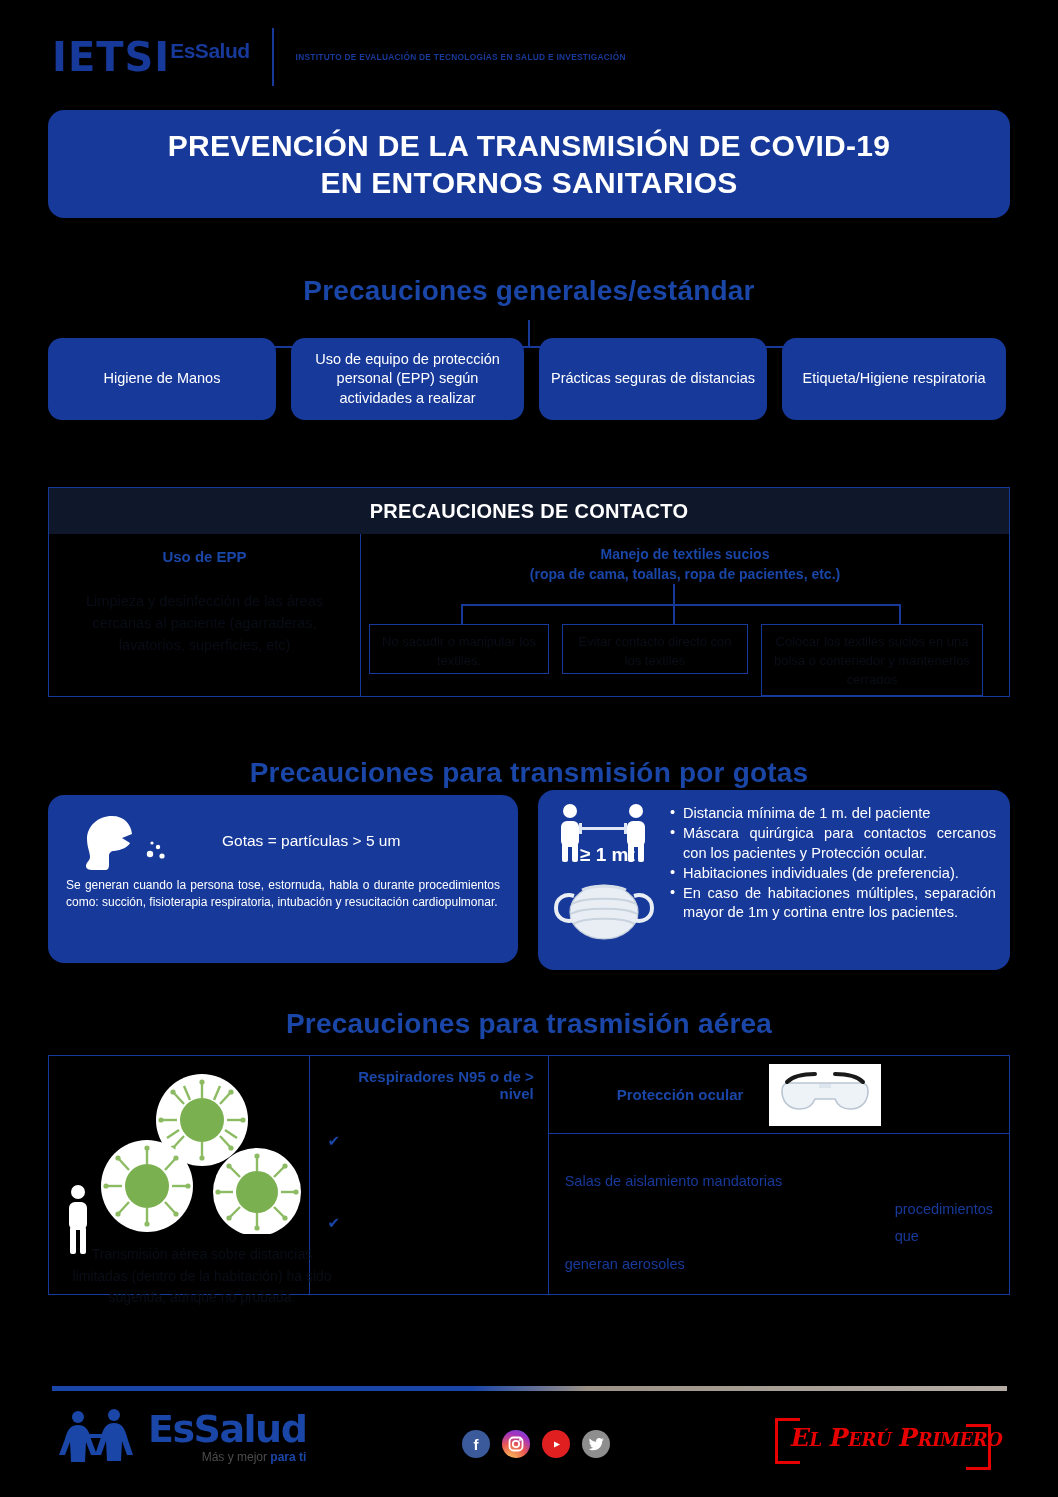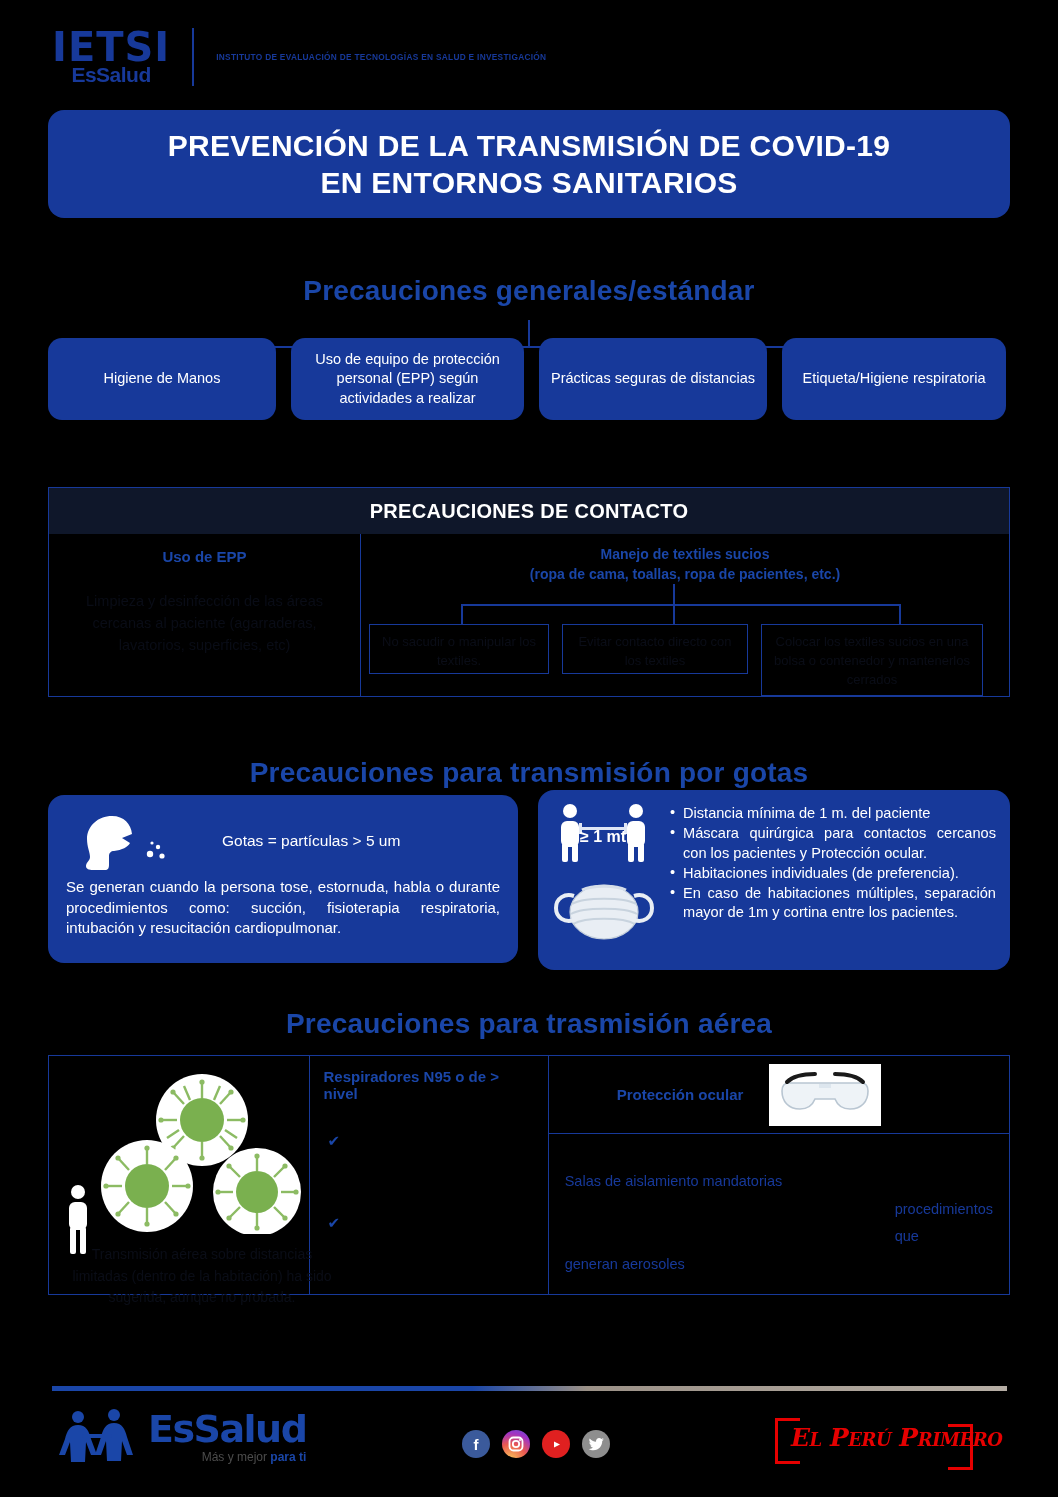--- a/index.html
+++ b/index.html
@@ -6,21 +6,21 @@
   html,body{margin:0;padding:0;background:#000;}
   body{
     width:1058px;height:1497px;position:relative;overflow:hidden;
     font-family:"Liberation Sans","DejaVu Sans",sans-serif;
     color:#ffffff;
   }
   .page{position:absolute;inset:0;background:#000;}
 
   
   .logo-bar{position:absolute;left:52px;top:28px;display:flex;align-items:center;gap:12px;}
-  .ietsi-block{display:flex;flex-direction:column;align-items:center;line-height:.85;}
+  .ietsi-block{display:flex;flex-direction:row;align-items:flex-start;line-height:.85;}
   .ietsi-main{font-size:40px;font-weight:bold;letter-spacing:1px;color:#17399a;font-family:"DejaVu Sans",sans-serif;}
   .ietsi-sub{font-size:21px;font-weight:bold;color:#17399a;letter-spacing:-.5px;margin-top:2px;}
   .logo-div{width:2px;height:58px;background:#17399a;margin:0 10px;}
   .ietsi-desc{font-size:8.3px;font-weight:bold;color:#17399a;line-height:1.5;letter-spacing:.3px;text-transform:uppercase;}
 
   
   .title-banner{
     position:absolute;left:48px;top:110px;width:962px;height:108px;
     background:#17399a;border-radius:16px;
     display:flex;flex-direction:column;align-items:center;justify-content:center;
@@ -61,21 +61,21 @@
   .textile-hdr{text-align:center;font-size:14px;font-weight:bold;color:#1a46a8;line-height:1.45;}
   .textile-boxes{position:absolute;left:8px;top:90px;width:620px;display:flex;gap:13px;align-items:flex-start;}
   .tbox{border:1.4px solid #17399a;box-sizing:border-box;padding:8px 6px;text-align:center;}
   .tb1{width:180px;height:50px;} .tb2{width:186px;height:50px;} .tb3{width:222px;height:72px;}
 
   
   .drop-left{position:absolute;left:48px;top:795px;width:470px;height:168px;background:#17399a;border-radius:16px;padding:14px 18px;box-sizing:border-box;}
   .drop-right{position:absolute;left:538px;top:790px;width:472px;height:180px;background:#17399a;border-radius:16px;padding:12px 14px;box-sizing:border-box;display:flex;gap:10px;}
   .drop-line1{display:flex;align-items:center;gap:10px;height:64px;}
   .gotas-label{font-size:15.5px;color:#fff;margin-left:36px;}
-  .drop-para{font-size:15px;color:#fff;line-height:1.38;text-align:justify;margin-top:4px;}
+  .drop-para{font-size:12px;color:#fff;line-height:1.38;text-align:justify;margin-top:4px;}
   .bullets{list-style:none;margin:2px 0 0;padding:0;font-size:14.6px;line-height:1.32;color:#fff;}
   .bullets li{position:relative;padding-left:13px;margin-bottom:1px;text-align:justify;}
   .bullets li:before{content:"•";position:absolute;left:0;top:-1px;}
 
   
   .air-block{position:absolute;left:48px;top:1055px;width:962px;height:240px;border:1.6px solid #17399a;box-sizing:border-box;display:flex;}
   .air-c1{width:306px;border-right:1.6px solid #17399a;box-sizing:border-box;position:relative;}
   .air-c2{width:276px;border-right:1.6px solid #17399a;box-sizing:border-box;position:relative;padding:12px 14px;}
   .air-c3{flex:1;display:flex;flex-direction:column;}
   .air-c3-top{height:78px;border-bottom:1.6px solid #17399a;box-sizing:border-box;display:flex;align-items:center;gap:12px;padding:0 16px;}
@@ -94,21 +94,21 @@
     background:linear-gradient(90deg,#1a46a8 0%,#1a46a8 44%,#9b9187 56%,#b5ada4 100%);}
   .foot-logo{position:absolute;left:58px;top:1408px;display:flex;align-items:flex-end;gap:4px;}
   .essalud-word{font-size:38px;font-weight:bold;color:#1a46a8;letter-spacing:-1.5px;line-height:.9;font-family:"DejaVu Sans",sans-serif;}
   .essalud-tag{font-size:12px;color:#4c4c4c;text-align:right;margin-top:4px;}
   .essalud-tag b{color:#1a46a8;}
   .socials{position:absolute;left:462px;top:1430px;display:flex;gap:12px;}
   .soc{width:28px;height:28px;border-radius:50%;display:flex;align-items:center;justify-content:center;
        color:#fff;font-size:15px;font-weight:bold;}
   .soc-fb{background:#3b5a9b;} .soc-ig{background:radial-gradient(circle at 30% 108%,#fdcb5c 0%,#e95950 45%,#a033c4 75%,#5b51d8 100%);}
   .soc-yt{background:#e02020;} .soc-tw{background:#8e8e8e;}
-  .peru-logo{position:absolute;left:775px;top:1418px;width:198px;height:46px;text-align:center;}
+  .peru-logo{position:absolute;left:775px;top:1418px;width:216px;height:46px;text-align:center;}
   .peru-text{position:absolute;left:16px;top:5px;font-family:"DejaVu Serif","Liberation Serif",serif;
     font-weight:bold;font-style:italic;color:#e60000;font-size:25px;letter-spacing:-.5px;white-space:nowrap;}
   .peru-text small{font-size:18px;}
   .brk{position:absolute;border:3px solid #e60000;}
 </style>
 </head>
 <body>
 
 <div class="page">
 
@@ -196,21 +196,21 @@
         <rect fill="#fff" x="10" y="41" width="6" height="19" rx="2"></rect>
         <rect fill="#fff" x="20" y="41" width="6" height="19" rx="2"></rect>
         <circle fill="#fff" cx="84" cy="9" r="7"></circle>
         <rect fill="#fff" x="75" y="19" width="18" height="26" rx="6"></rect>
         <rect fill="#fff" x="76" y="41" width="6" height="19" rx="2"></rect>
         <rect fill="#fff" x="86" y="41" width="6" height="19" rx="2"></rect>
         <rect fill="#dfe6f5" x="27" y="25" width="48" height="3"></rect>
         <rect fill="#dfe6f5" x="27" y="21" width="3" height="11"></rect>
         <rect fill="#dfe6f5" x="72" y="21" width="3" height="11"></rect>
       </svg>
-      <div style="position:absolute;left:28px;top:26px;font-size:16px;color:#fff;font-weight:bold;">≥ 1 mt</div>
+      <div style="position:absolute;left:28px;top:42px;font-size:19px;color:#fff;font-weight:bold;">≥ 1 mt</div>
       <svg width="104" height="76" viewBox="0 0 104 76" style="margin-top:6px;">
         <ellipse cx="52" cy="38" rx="34" ry="27" fill="#e9eef4" stroke="#c3cedb" stroke-width="1.2"></ellipse>
         <path d="M22 22c-9-3-18 2-18 12s9 15 18 12" fill="none" stroke="#e9eef4" stroke-width="4"></path>
         <path d="M82 22c9-3 18 2 18 12s-9 15-18 12" fill="none" stroke="#e9eef4" stroke-width="4"></path>
         <path d="M20 30c12-7 52-7 64 0" fill="none" stroke="#c8d3de" stroke-width="2"></path>
         <path d="M19 40c12-7 54-7 66 0" fill="none" stroke="#c8d3de" stroke-width="2"></path>
         <path d="M21 50c12-7 50-7 62 0" fill="none" stroke="#c8d3de" stroke-width="2"></path>
         <path d="M30 16c10-5 34-5 44 0" fill="none" stroke="#d6dee8" stroke-width="3"></path>
       </svg>
     </div>
@@ -308,21 +308,21 @@
       <svg class="person-icon" width="34" height="72" viewBox="0 0 34 72">
         <circle fill="#fff" cx="17" cy="8" r="7"></circle>
         <rect fill="#fff" x="8" y="18" width="18" height="28" rx="6"></rect>
         <rect fill="#fff" x="9" y="43" width="6" height="27" rx="2"></rect>
         <rect fill="#fff" x="19" y="43" width="6" height="27" rx="2"></rect>
       </svg>
       <div class="dark-txt-sm" style="position:absolute;left:14px;top:188px;width:278px;text-align:center;font-size:14px;line-height:1.55;">Transmisión aérea sobre distancias limitadas (dentro de la habitación) ha sido sugerida, aunque no probada.</div>
     </div>
 
     <div class="air-c2">
-      <div style="text-align:left;" class="hdr-blue">Respiradores N95 o de &gt; nivel</div>
+      <div style="text-align:right;" class="hdr-blue">Respiradores N95 o de &gt; nivel</div>
       <div style="position:absolute;left:18px;top:76px;display:flex;gap:6px;align-items:flex-start;">
         <span class="check">✔</span>
         <span class="chk-txt"></span>
       </div>
       <div style="position:absolute;left:18px;top:158px;display:flex;gap:6px;align-items:flex-start;">
         <span class="check">✔</span>
         <span class="chk-txt"></span>
       </div>
     </div>
 

